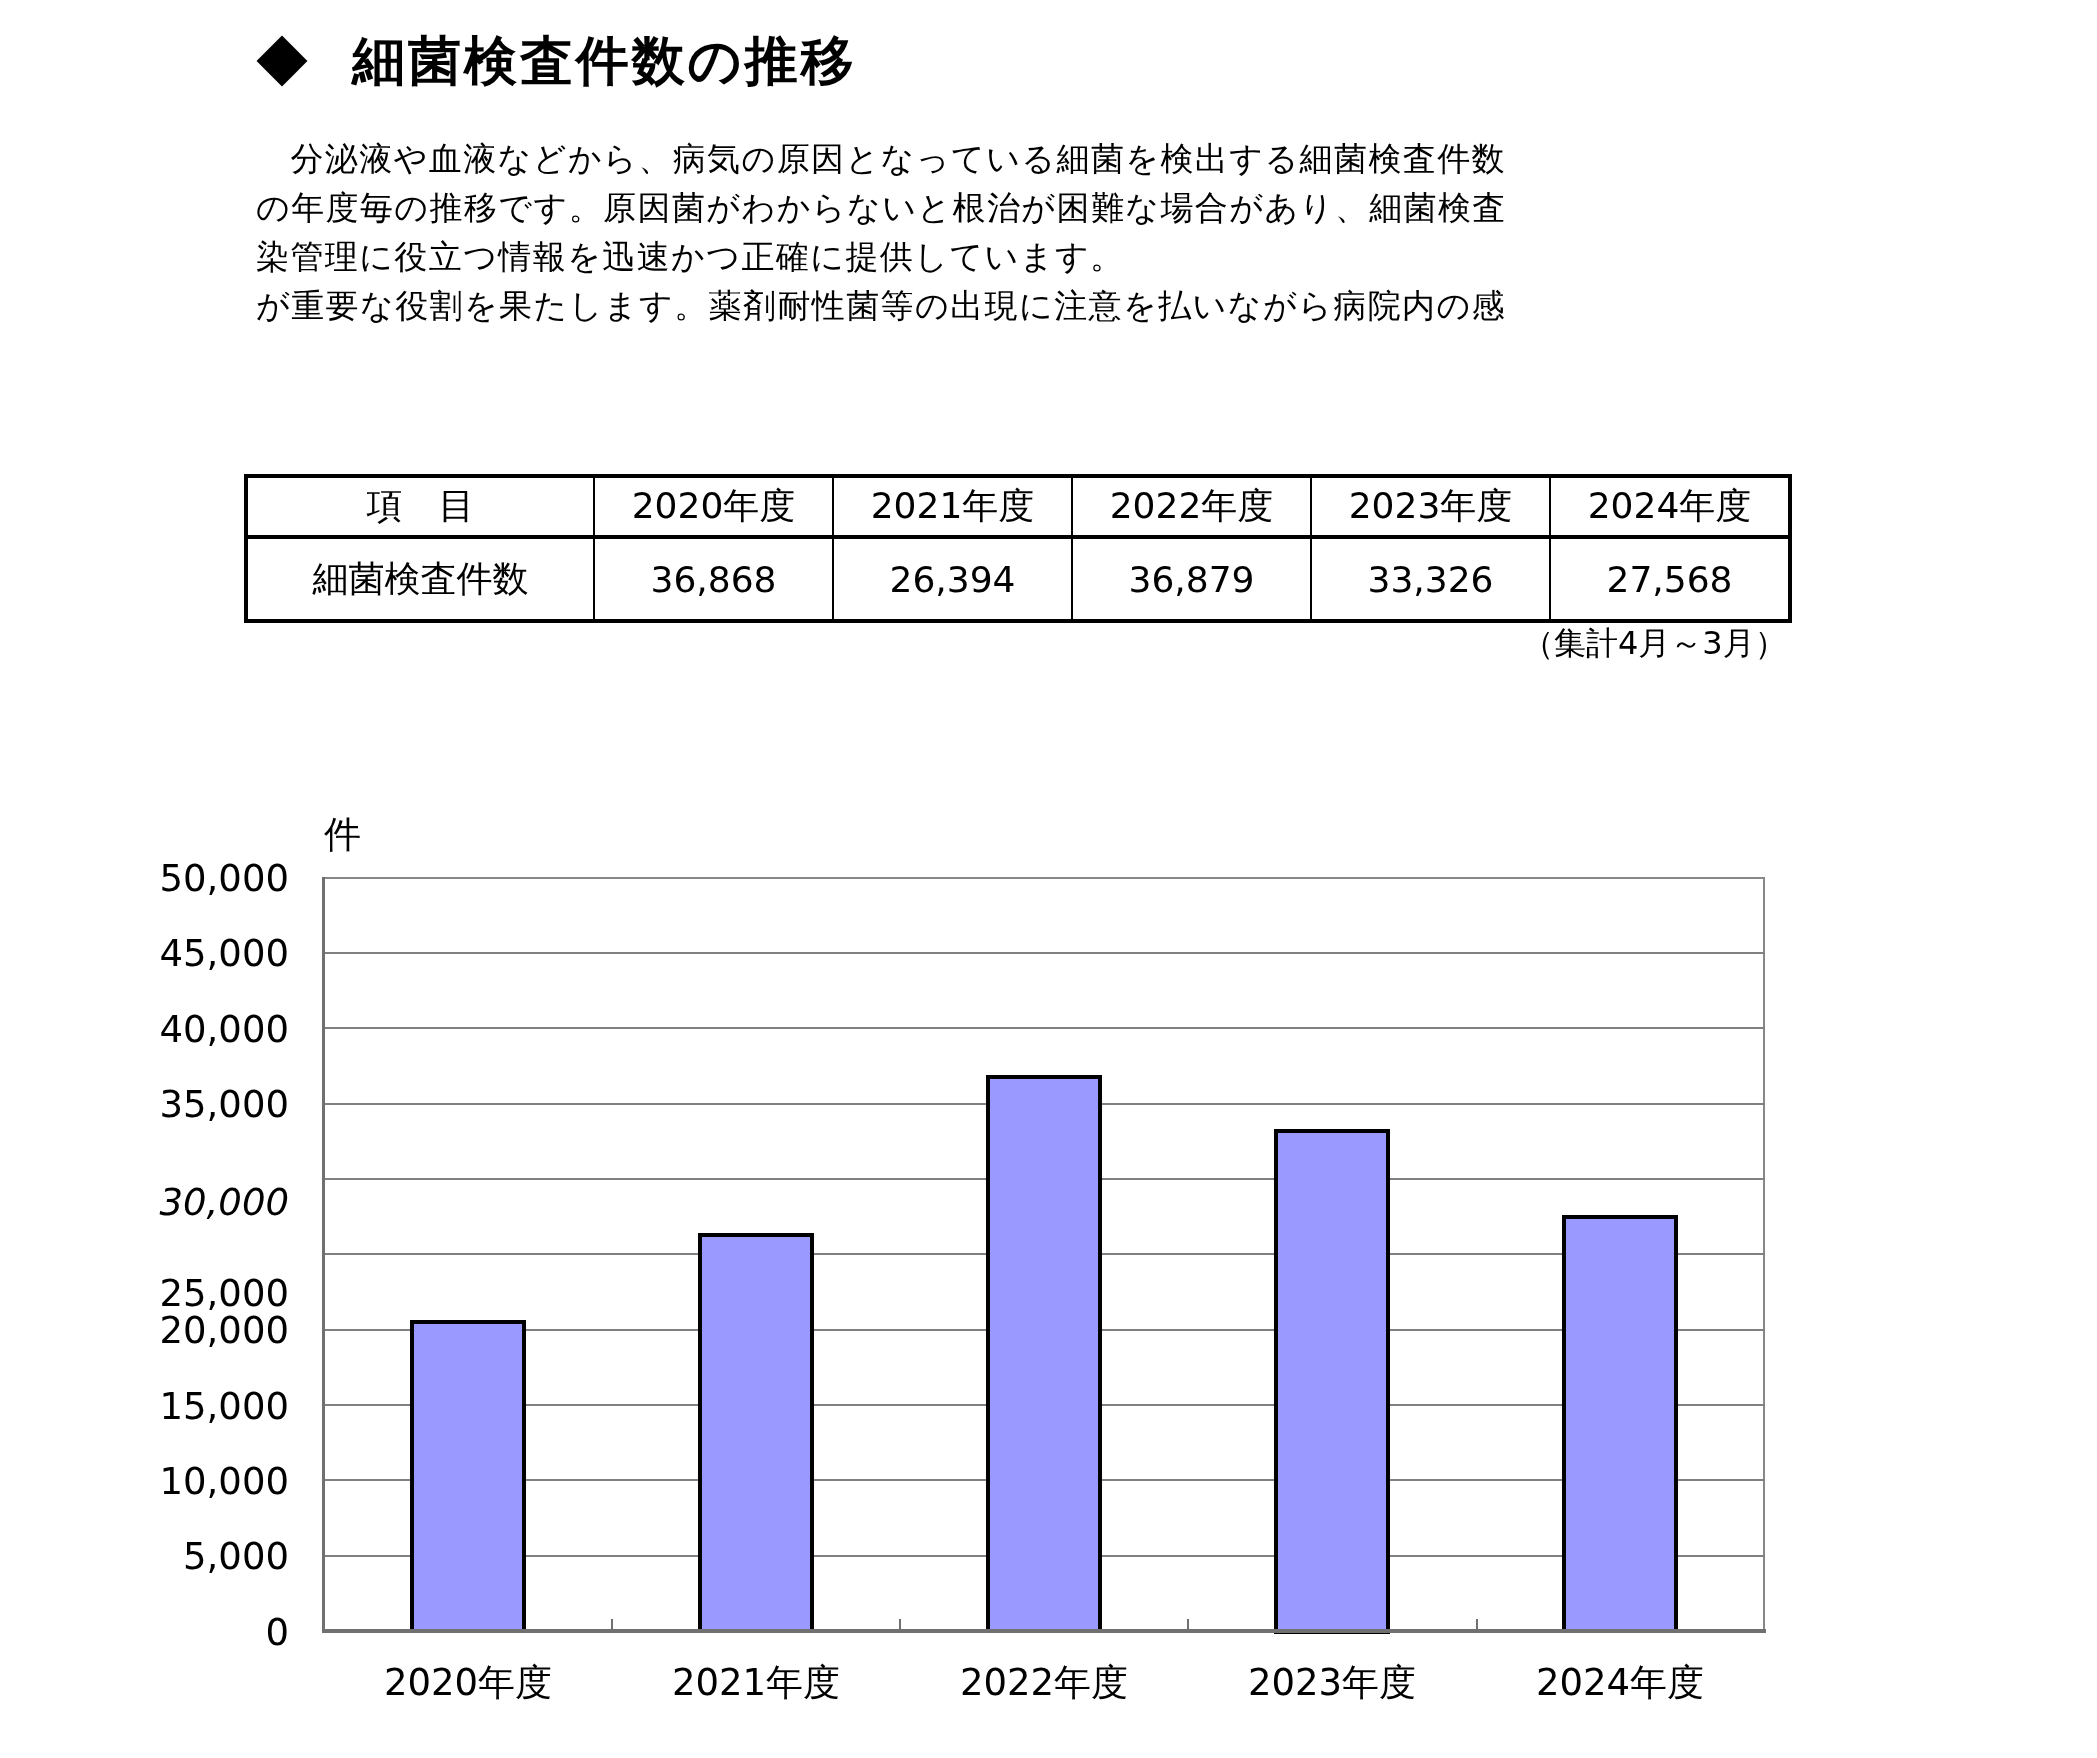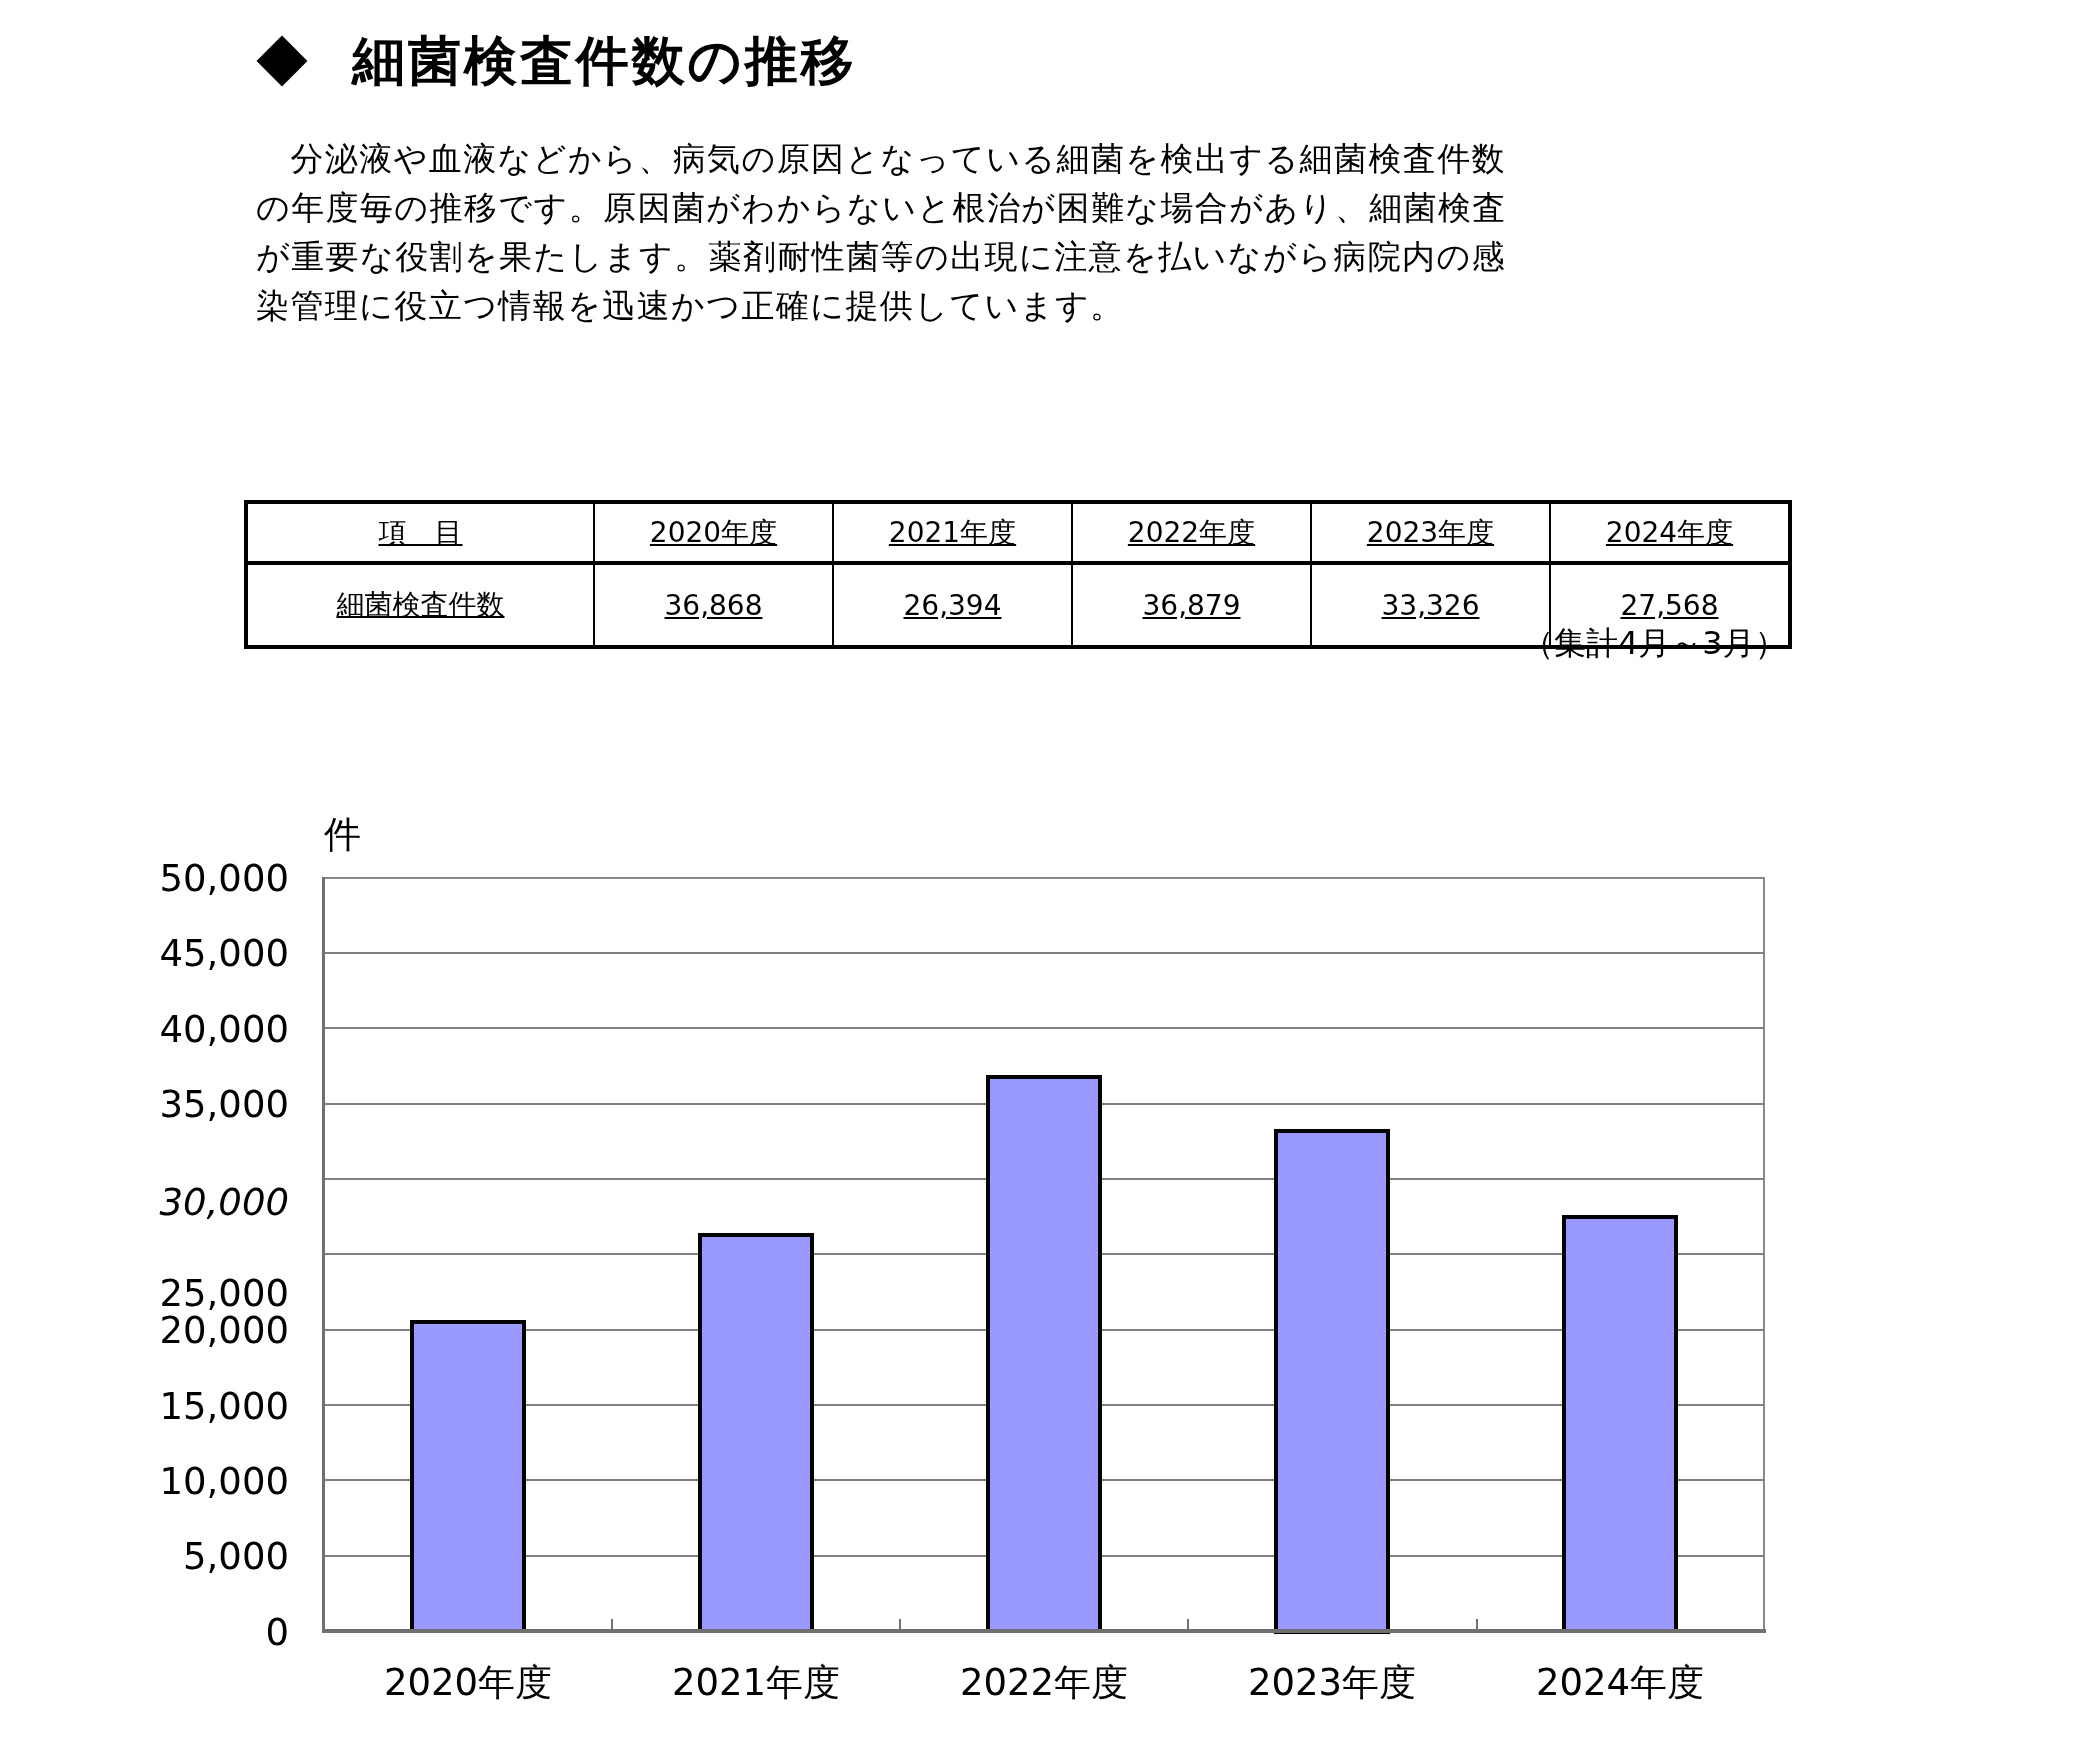--- a/index.html
+++ b/index.html
@@ -13,22 +13,22 @@
   #title-row { left: 257px; top: 26px; height: 69px; display: flex; align-items: center; }
   #title-diamond { width: 36px; height: 36px; background: #000; transform: rotate(45deg); margin-left: 7.2px; margin-right: 52px; }
   #title-text { font-size: 53px; font-weight: bold; letter-spacing: 2.9px; white-space: nowrap; line-height: 69px; }
 
   
   #intro { left: 256px; top: 134px; width: 1543px; font-size: 33px; line-height: 49px; }
   #intro .line { white-space: nowrap; height: 49px; letter-spacing: 1.4px; }
 
   
   #summary-table {
-    left: 244px; top: 500px; border-collapse: collapse;
-    border: 4.3px solid #000; font-size: 28px; text-decoration: underline;
+    left: 244px; top: 474px; border-collapse: collapse;
+    border: 4.3px solid #000; font-size: 36px;
   }
   #summary-table td, #summary-table th {
     border: 2.9px solid #000; text-align: center; font-weight: normal; padding: 0;
   }
   #summary-table tr.head th { height: 57px; border-bottom-width: 4.3px; }
   #summary-table tr.body td { height: 80px; }
   #summary-table .c0 { width: 345px; }
   #summary-table .cy { width: 237px; }
   #table-note { left: 1522px; top: 623px; width: 262px; text-align: right; font-size: 32px; line-height: 40px; white-space: nowrap; }
 
@@ -54,22 +54,22 @@
 <body>
 
 <div id="title-row" class="abs">
   <div id="title-diamond"></div>
   <div id="title-text">細菌検査件数の推移</div>
 </div>
 
 <div id="intro" class="abs">
   <div class="line">　分泌液や血液などから、病気の原因となっている細菌を検出する細菌検査件数</div>
   <div class="line">の年度毎の推移です。原因菌がわからないと根治が困難な場合があり、細菌検査</div>
+  <div class="line">染管理に役立つ情報を迅速かつ正確に提供しています。</div>
   <div class="line">が重要な役割を果たします。薬剤耐性菌等の出現に注意を払いながら病院内の感</div>
-  <div class="line">染管理に役立つ情報を迅速かつ正確に提供しています。</div>
 </div>
 
 <table id="summary-table" class="abs">
   <tbody>
       <tr class="head">
     <th class="c0">項　目</th>
     <th class="cy">2020年度</th>
     <th class="cy">2021年度</th>
     <th class="cy">2022年度</th>
     <th class="cy">2023年度</th>

